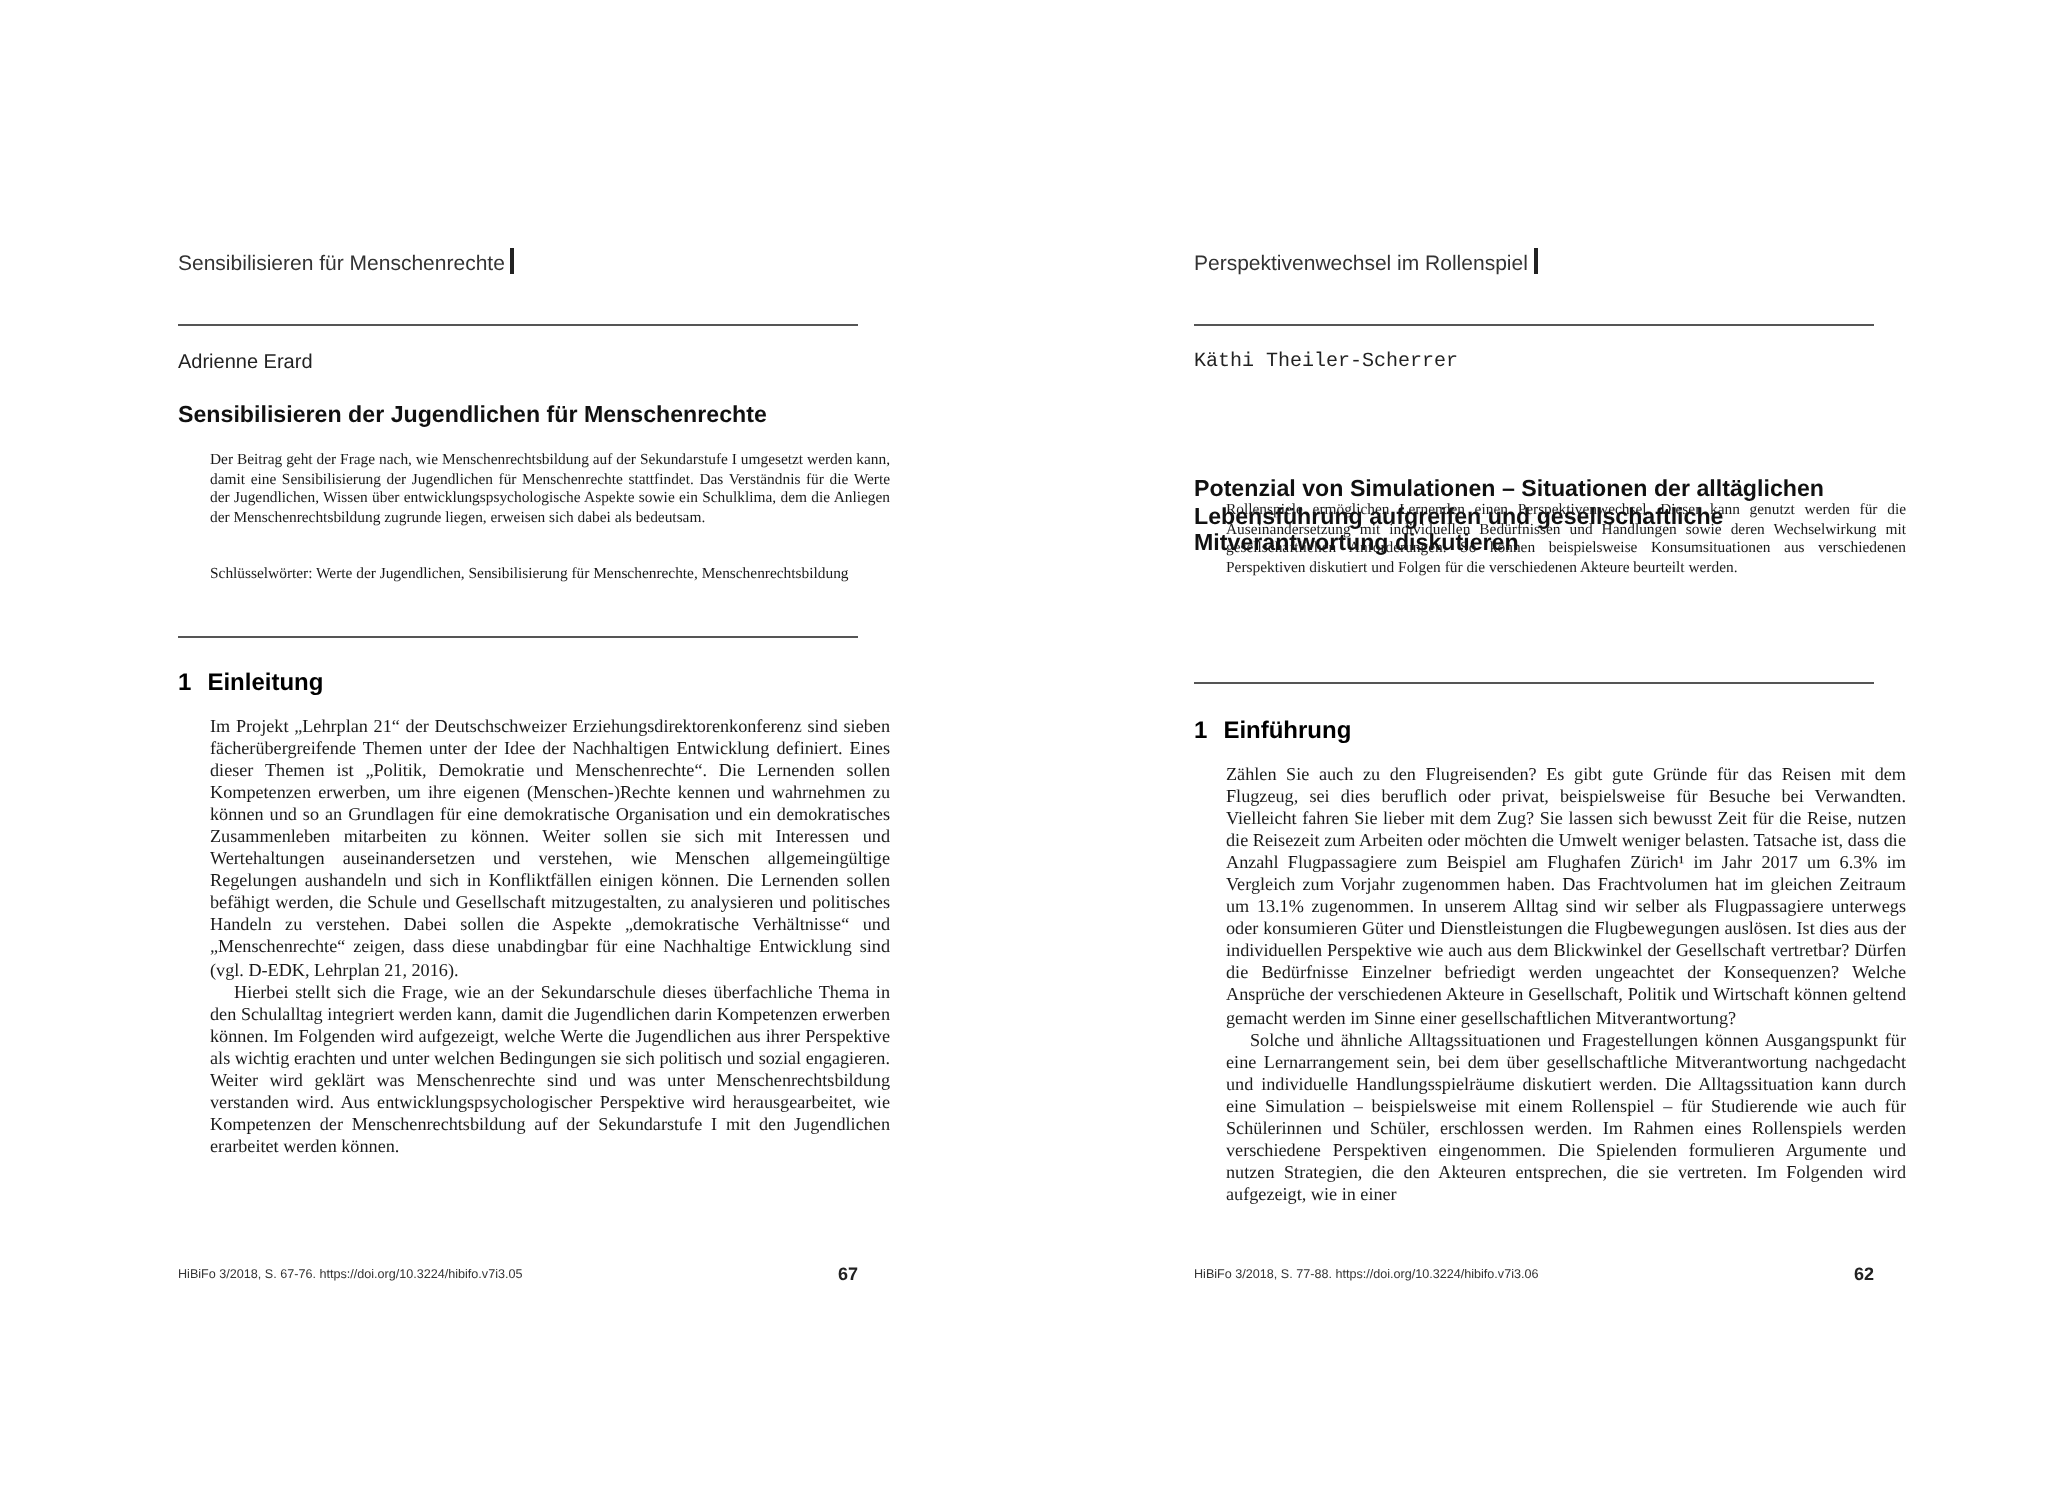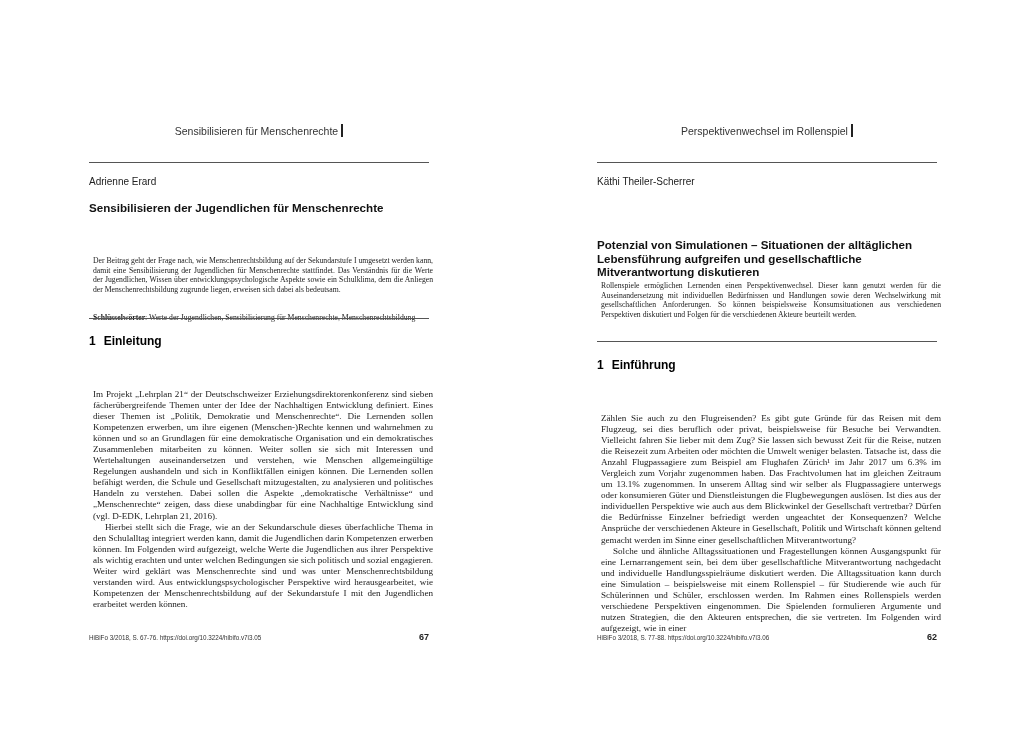--- a/index.html
+++ b/index.html
@@ -8,44 +8,43 @@
     font-family: "Liberation Serif", serif; color: #1a1a1a;
   }
   .page { position: absolute; top: 0; width: 512px; height: 748px; }
   .page.left { left: 0; }
   .page.right { left: 512px; }
   .content { position: absolute; width: 340px; }
   .page.left .content { left: 89px; }
   .page.right .content { left: 85px; }
 
   .running-head {
-    position: absolute; top: 124px; right: 0; width: 340px; text-align: center;
+    position: absolute; top: 124px; right: 0; width: 340px; text-align: left;
     font-family: "Liberation Sans", sans-serif; font-size: 10.5px; color: #333;
     line-height: 14px;
   }
   .running-head .bar {
     display: inline-block; width: 2px; height: 13px; background: #222; vertical-align: -2px; margin-left: 3px;
   }
   .rule { position: absolute; left: 0; width: 340px; height: 0; border-top: 1px solid #555; }
   .author {
     position: absolute; left: 0; font-family: "Liberation Sans", sans-serif; font-size: 10px; color: #222;
   }
   .title {
     position: absolute; left: 0; width: 340px; font-family: "Liberation Sans", sans-serif; font-weight: bold;
     font-size: 11.6px; line-height: 13.5px; color: #111;
   }
   .abstract, .keywords, .body-text {
-    position: absolute; left: 4px; width: 340px; font-size: 7.7px; line-height: 9.5px; text-align: justify;
+    position: absolute; left: 16px; width: 340px; font-size: 7.7px; line-height: 9.5px; text-align: justify;
     hyphens: auto;
-    margin-top: 31px;
   }
   .body-text { font-size: 9.1px; line-height: 11.05px; }
   .body-text p { margin: 0; }
   .body-text p + p { text-indent: 12px; }
-  .keywords b { font-weight: bold; }
+  .keywords b { font-weight: normal; }
   .section-heading {
     position: absolute; left: 0; font-family: "Liberation Sans", sans-serif; font-weight: bold; font-size: 12px; color: #000000;
   }
   .section-heading .num { margin-right: 8px; }
   .footer {
     position: absolute; left: 0; width: 340px; font-family: "Liberation Sans", sans-serif; font-size: 6.3px; color: #333;
   }
   .footer .pnum { position: absolute; right: 0; top: -2px; font-size: 9px; font-weight: bold; color: #222; }
 </style>
 </head>
@@ -77,21 +76,21 @@
     </div>
   </div>
 </div>
 
 <div class="page right">
   <div class="content" style="top:0; height:748px;">
     <div class="running-head">
       <span>Perspektivenwechsel im Rollenspiel</span><span class="bar"></span>
     </div>
     <div class="rule" style="top:162px;"></div>
-    <div class="author" style="top:176px;">Käthi Theiler-Scherrer</div>
+    <div class="author" style="top:176px;font-family:Liberation Mono, monospace;">Käthi Theiler-Scherrer</div>
     <div class="title" style="top:208px;margin-top:30px;">Potenzial von Simulationen – Situationen der alltäglichen Lebensführung aufgreifen und gesellschaftliche Mitverantwortung diskutieren</div>
     <div class="abstract" style="top:250px;">Rollenspiele ermöglichen Lernenden einen Perspektivenwechsel. Dieser kann genutzt werden für die Auseinandersetzung mit individuellen Bedürfnissen und Handlungen sowie deren Wechselwirkung mit gesellschaftlichen Anforderungen. So können beispielsweise Konsumsituationen aus verschiedenen Perspektiven diskutiert und Folgen für die verschiedenen Akteure beurteilt werden.</div>
     <div class="rule" style="top:341px;"></div>
     <div class="section-heading" style="top:358px;">
       <span class="num">1</span><span>Einführung</span>
     </div>
     <div class="body-text" style="top:382px;">
       <p>Zählen Sie auch zu den Flugreisenden? Es gibt gute Gründe für das Reisen mit dem Flugzeug, sei dies beruflich oder privat, beispielsweise für Besuche bei Verwandten. Vielleicht fahren Sie lieber mit dem Zug? Sie lassen sich bewusst Zeit für die Reise, nutzen die Reisezeit zum Arbeiten oder möchten die Umwelt weniger belasten. Tatsache ist, dass die Anzahl Flugpassagiere zum Beispiel am Flughafen Zürich¹ im Jahr 2017 um 6.3% im Vergleich zum Vorjahr zugenommen haben. Das Frachtvolumen hat im gleichen Zeitraum um 13.1% zugenommen. In unserem Alltag sind wir selber als Flugpassagiere unterwegs oder konsumieren Güter und Dienstleistungen die Flugbewegungen auslösen. Ist dies aus der individuellen Perspektive wie auch aus dem Blickwinkel der Gesellschaft vertretbar? Dürfen die Bedürfnisse Einzelner befriedigt werden ungeachtet der Konsequenzen? Welche Ansprüche der verschiedenen Akteure in Gesellschaft, Politik und Wirtschaft können geltend gemacht werden im Sinne einer gesellschaftlichen Mitverantwortung?</p>
       <p>Solche und ähnliche Alltagssituationen und Fragestellungen können Ausgangspunkt für eine Lernarrangement sein, bei dem über gesellschaftliche Mitverantwortung nachgedacht und individuelle Handlungsspielräume diskutiert werden. Die Alltagssituation kann durch eine Simulation – beispielsweise mit einem Rollenspiel – für Studierende wie auch für Schülerinnen und Schüler, erschlossen werden. Im Rahmen eines Rollenspiels werden verschiedene Perspektiven eingenommen. Die Spielenden formulieren Argumente und nutzen Strategien, die den Akteuren entsprechen, die sie vertreten. Im Folgenden wird aufgezeigt, wie in einer</p>
     </div>

